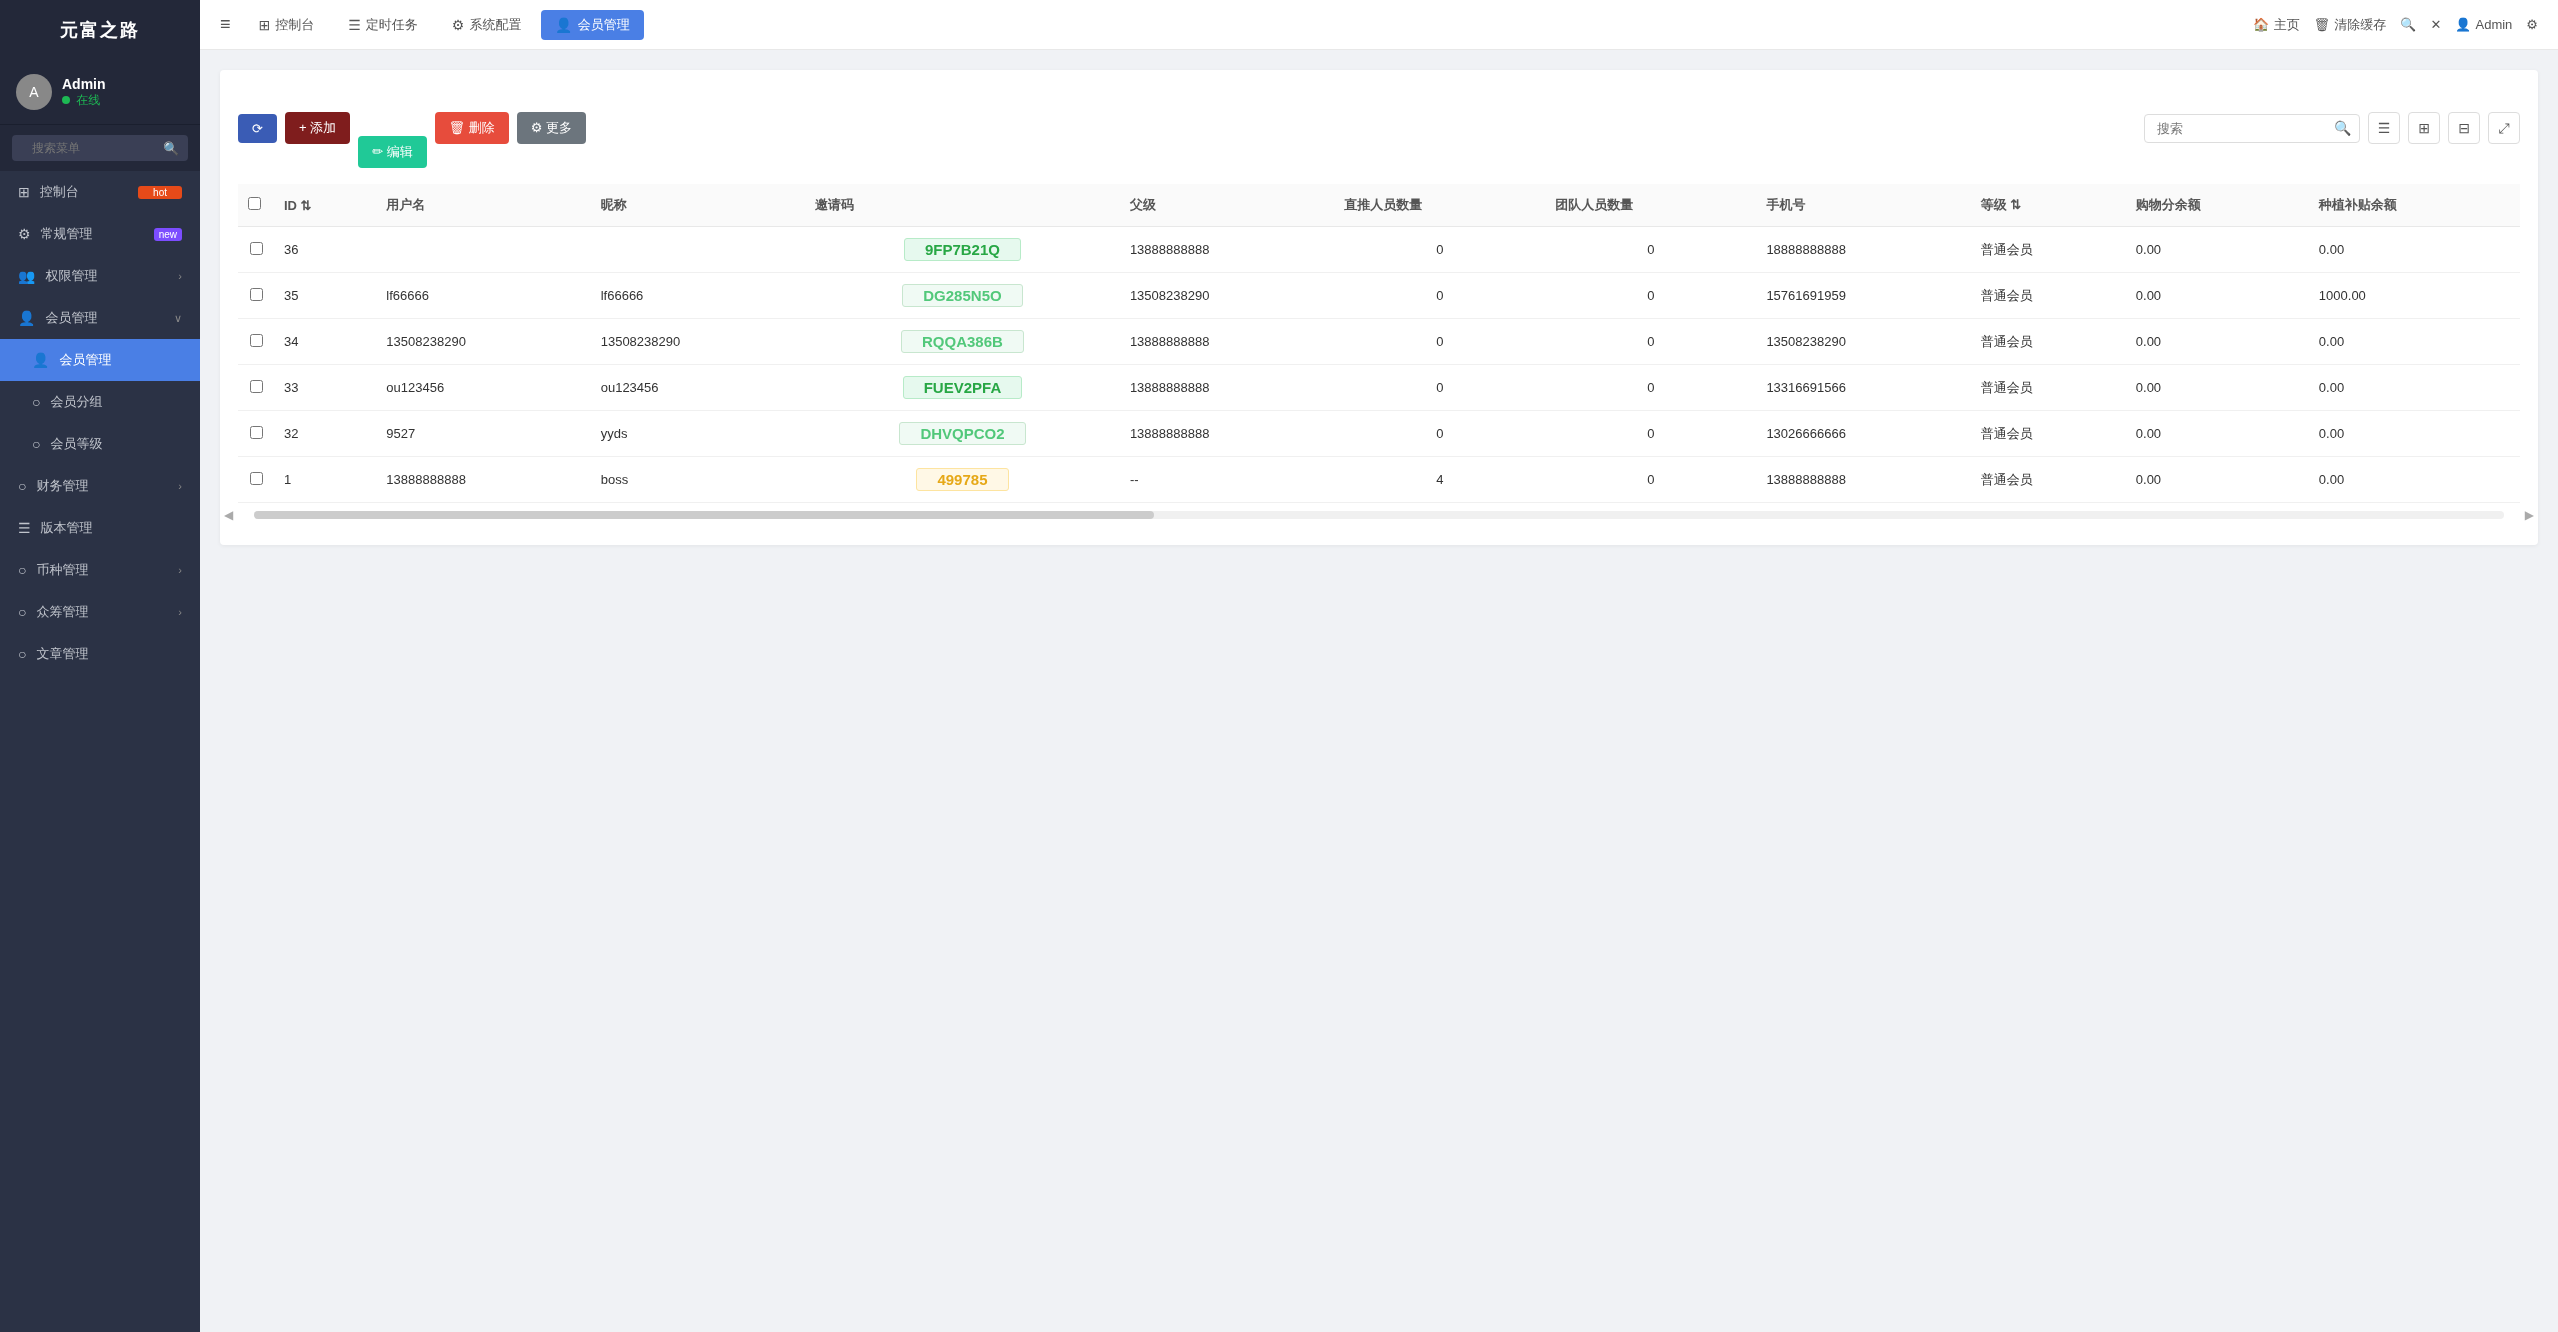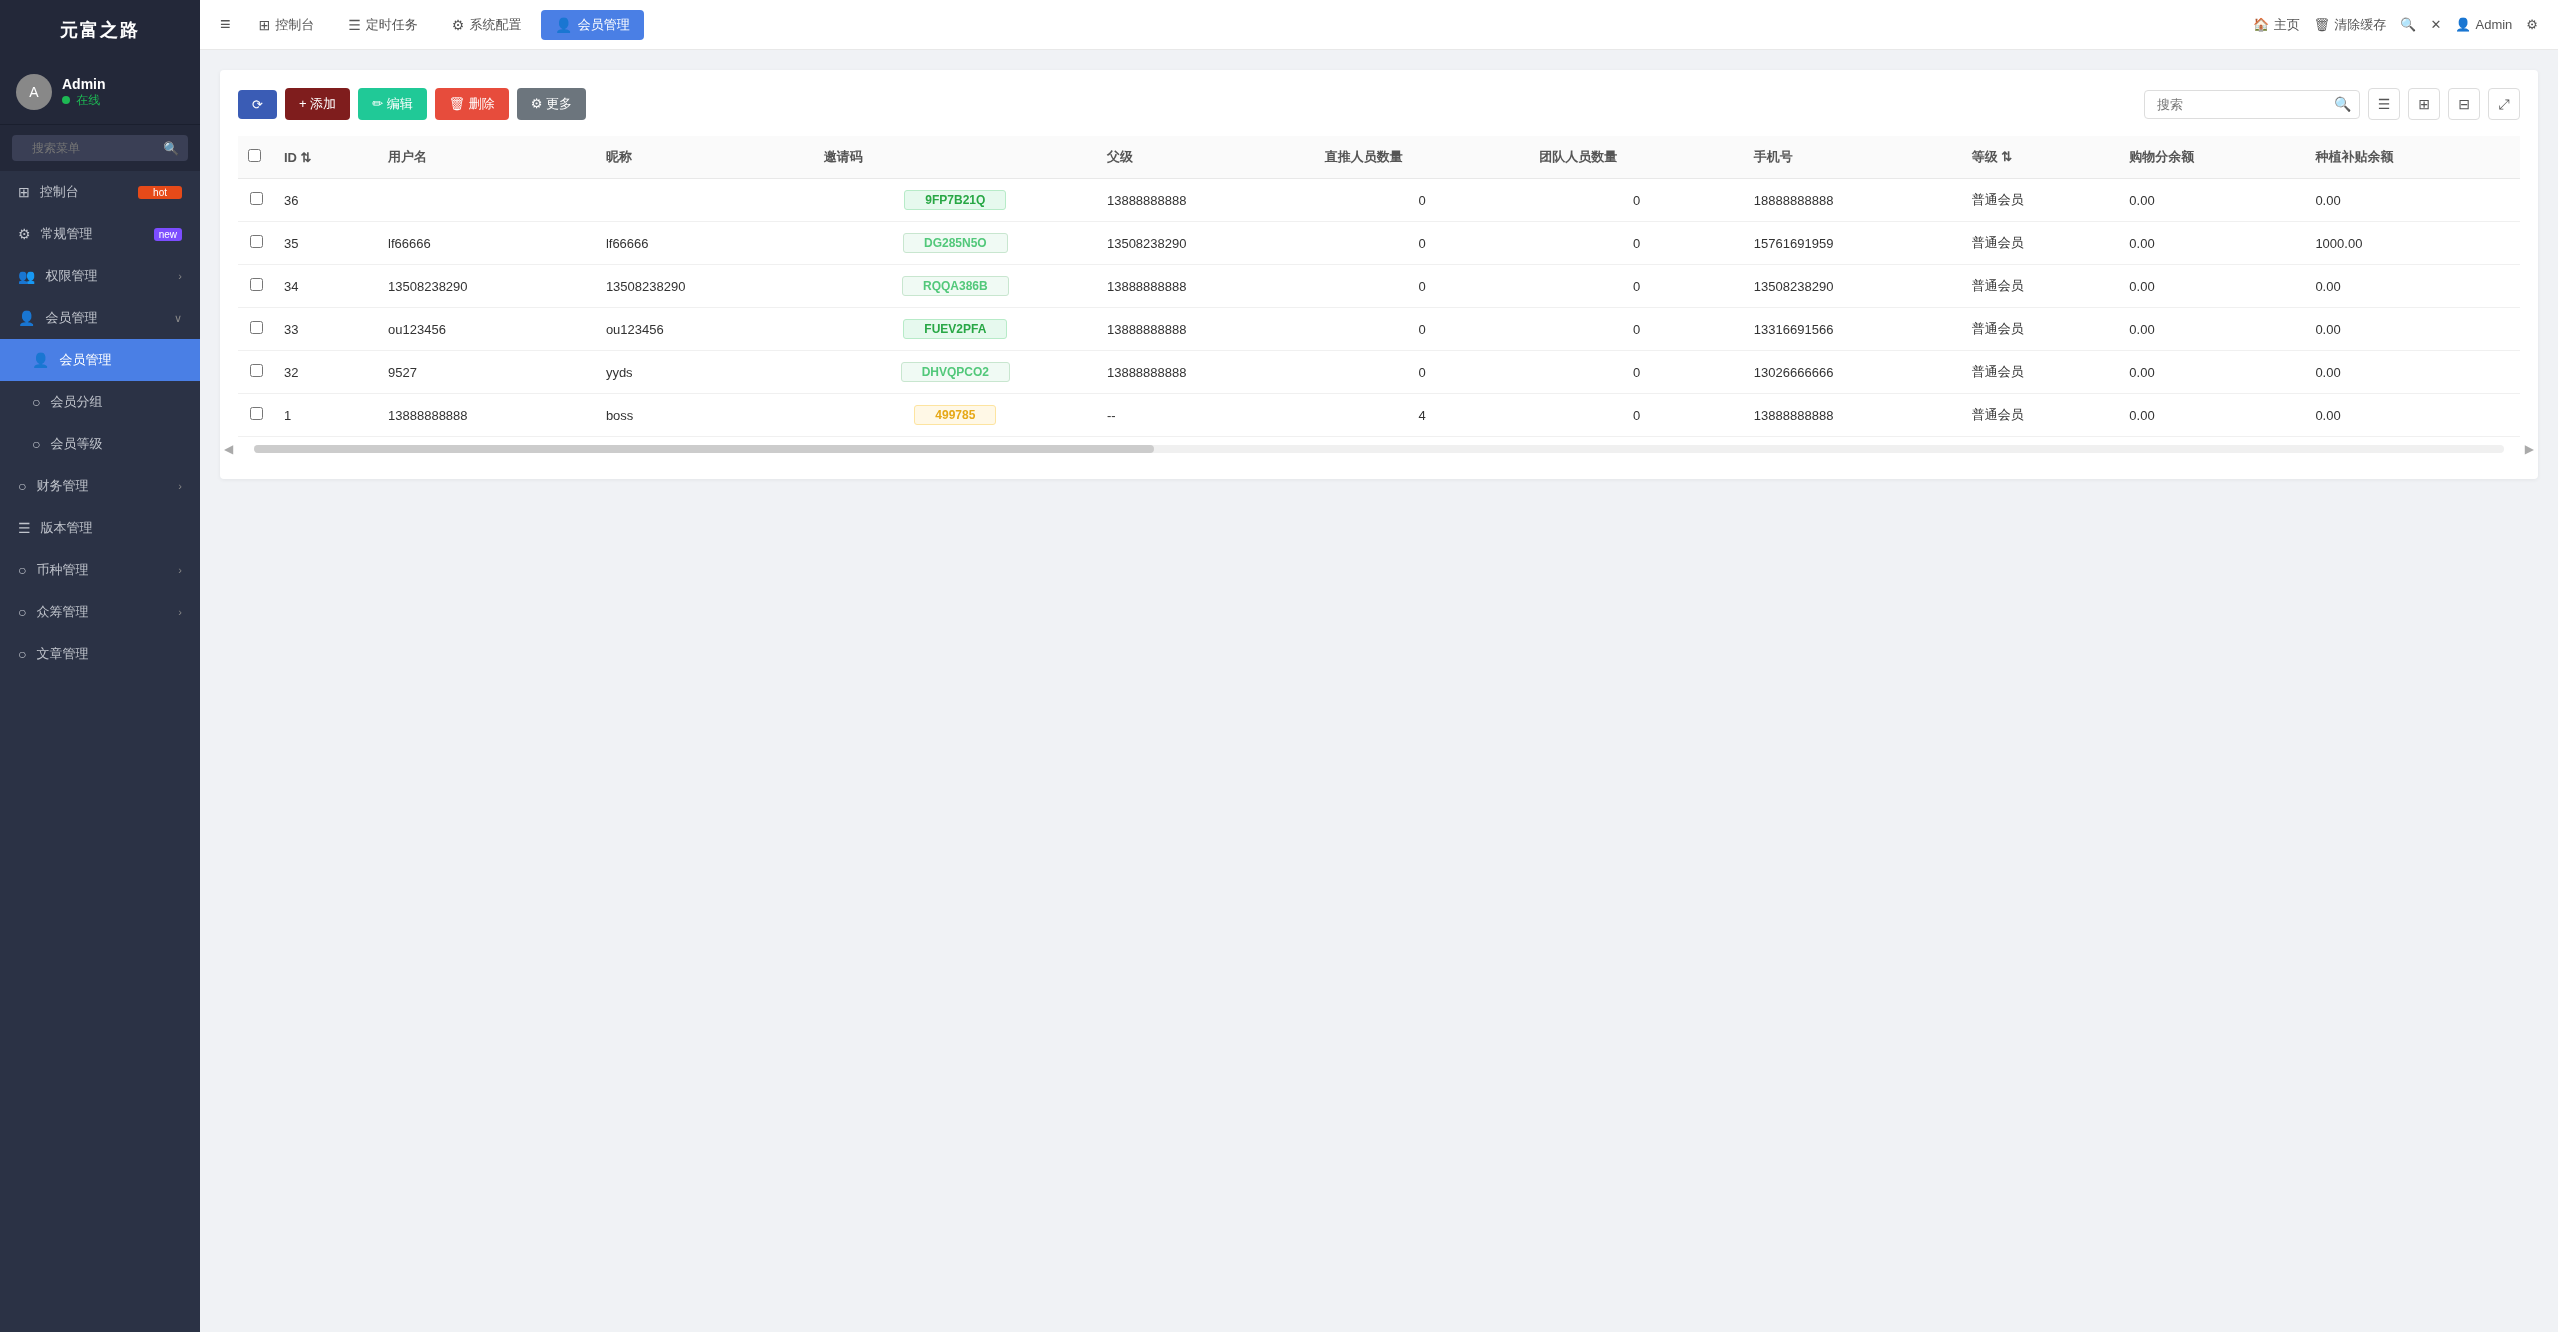--- a/index.html
+++ b/index.html
@@ -155,21 +155,21 @@
       display: inline-flex; align-items: center; gap: 5px;
       padding: 7px 14px;
       border-radius: 4px;
       font-size: 13px;
       cursor: pointer;
       border: none;
       font-family: inherit;
     }
     .btn-refresh { background: #3a5cb5; color: #fff; }
     .btn-add { background: #7f1d1d; color: #fff; }
-    .btn-edit { background: #20c997; color: #fff; }
+    .btn-edit { background: #20c997; color: #fff; margin-top: 48px; }
     .btn-delete { background: #e74c3c; color: #fff; }
     .btn-more { background: #6c757d; color: #fff; }
 
     .toolbar-right {
       margin-left: auto;
       display: flex; align-items: center; gap: 8px;
     }
     .search-input-wrap {
       position: relative;
     }
@@ -219,21 +219,21 @@
     tbody tr { border-bottom: 1px solid #f0f0f0; }
     tbody td {
       padding: 11px 10px;
       color: #333;
       white-space: nowrap;
     }
     .invite-badge {
       display: inline-block;
       padding: 2px 20px;
       border-radius: 3px;
-      font-size: 12px;
+      font-size: 15px;
       font-weight: bold;
     }
     .invite-badge.green { background: #e6f9ee; color: #28a745; border: 1px solid #b7ebc8; }
     .invite-badge.light-green { background: #f0faf4; color: #52c87a; border: 1px solid #c8e6cf; }
     .invite-badge.orange { background: #fff8e6; color: #e6a817; border: 1px solid #fde4a0; }
 
     .scrollbar-track {
       height: 8px;
       background: #f0f0f0;
       margin: 8px 0;

